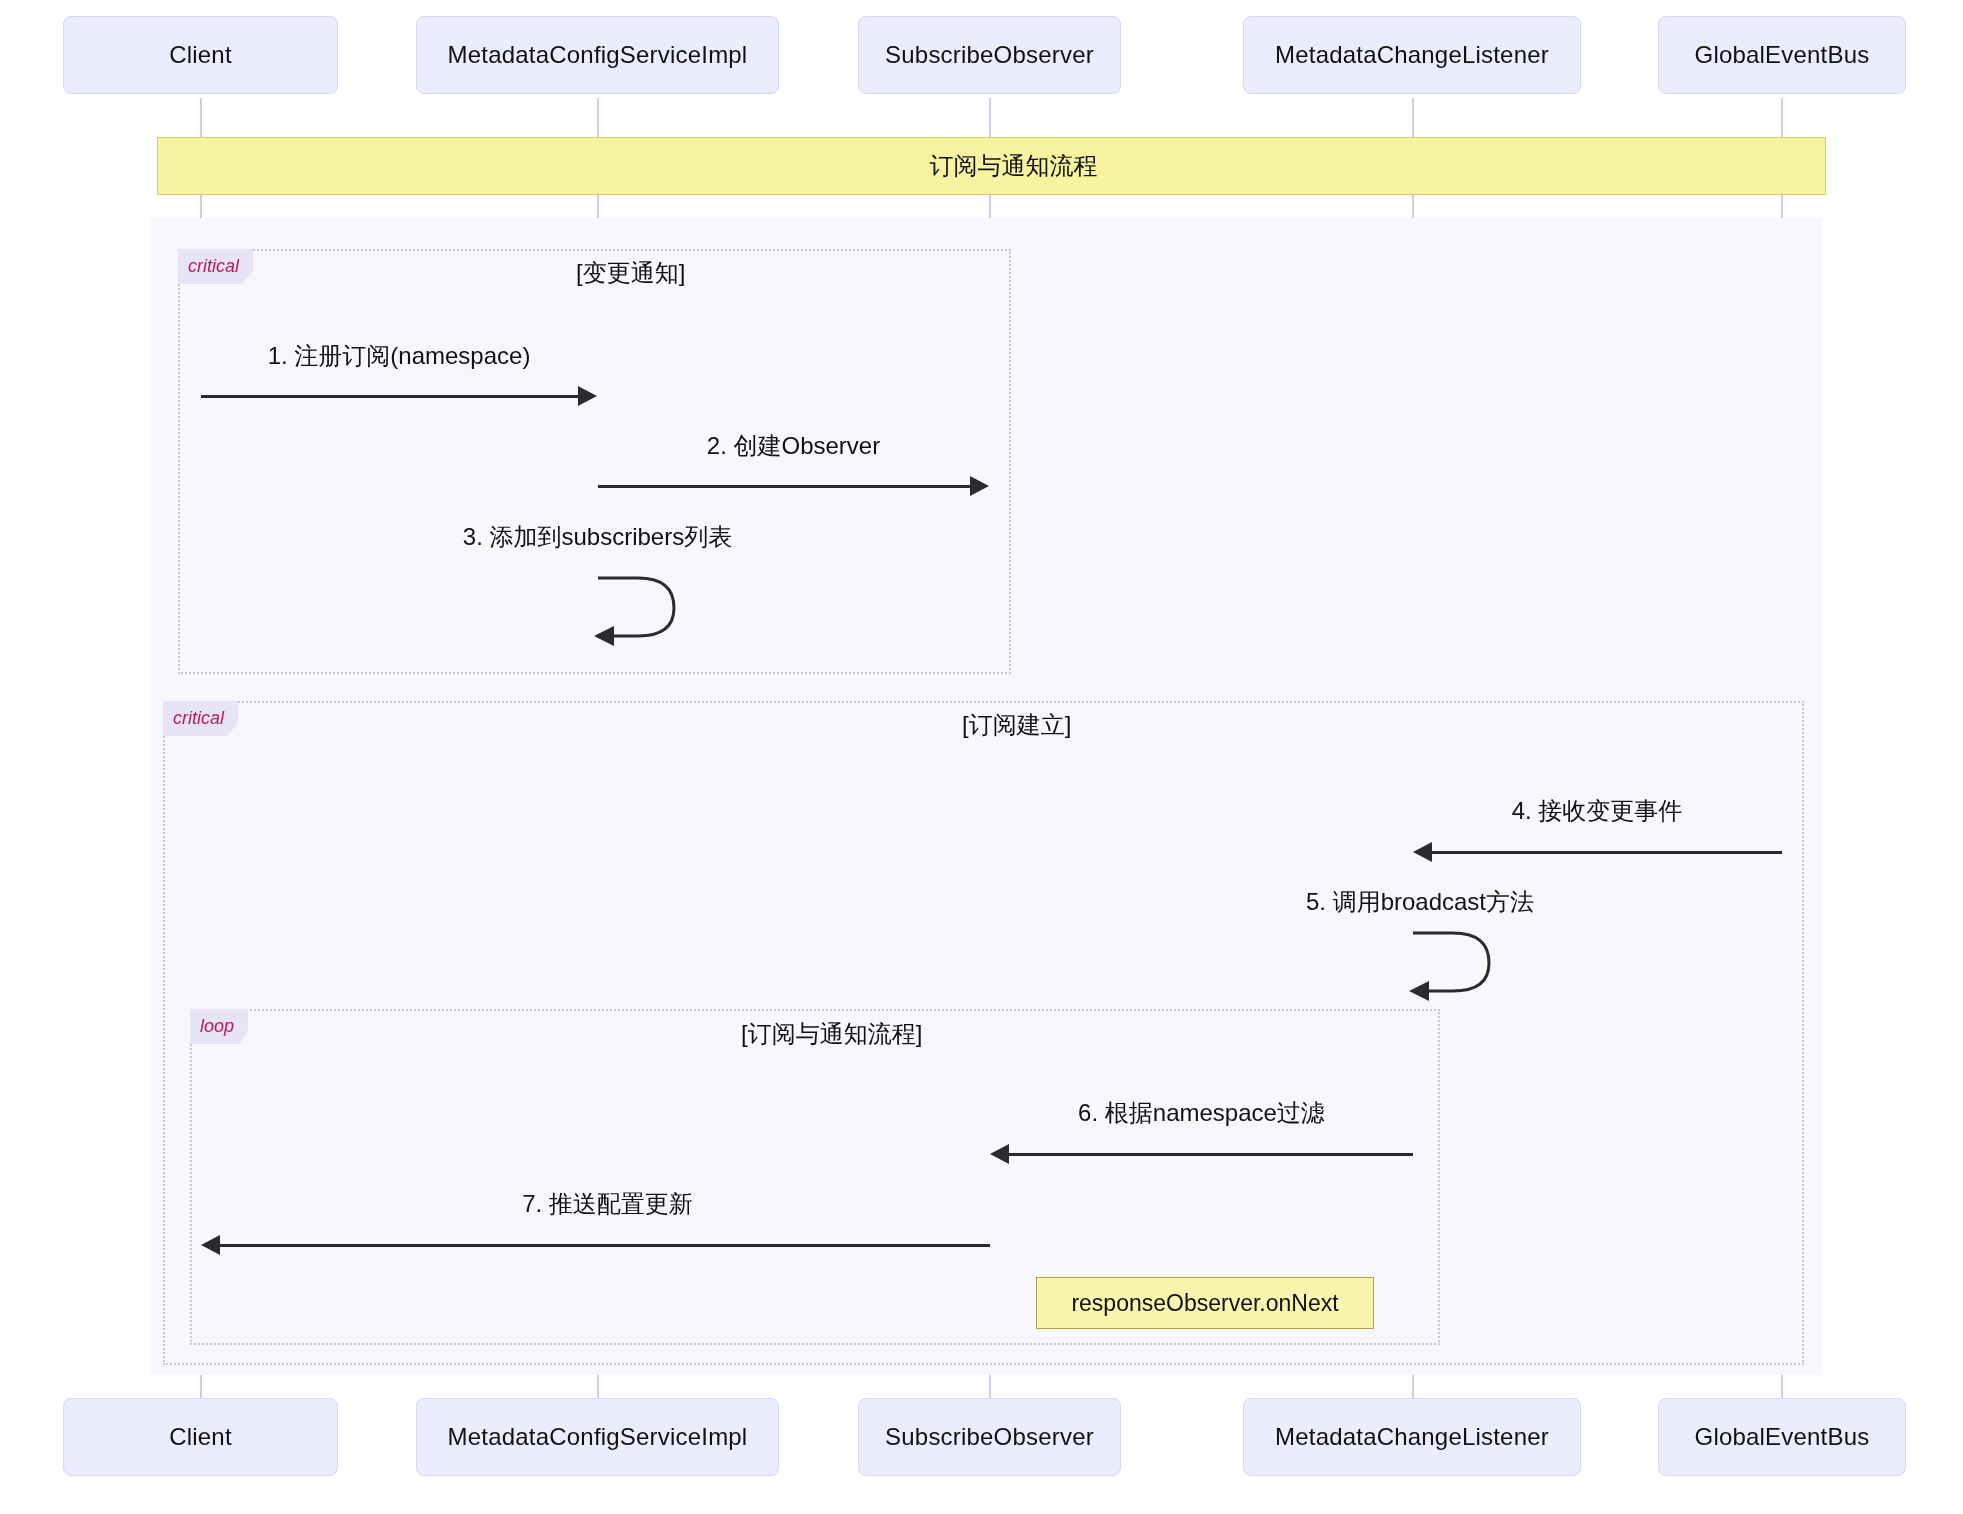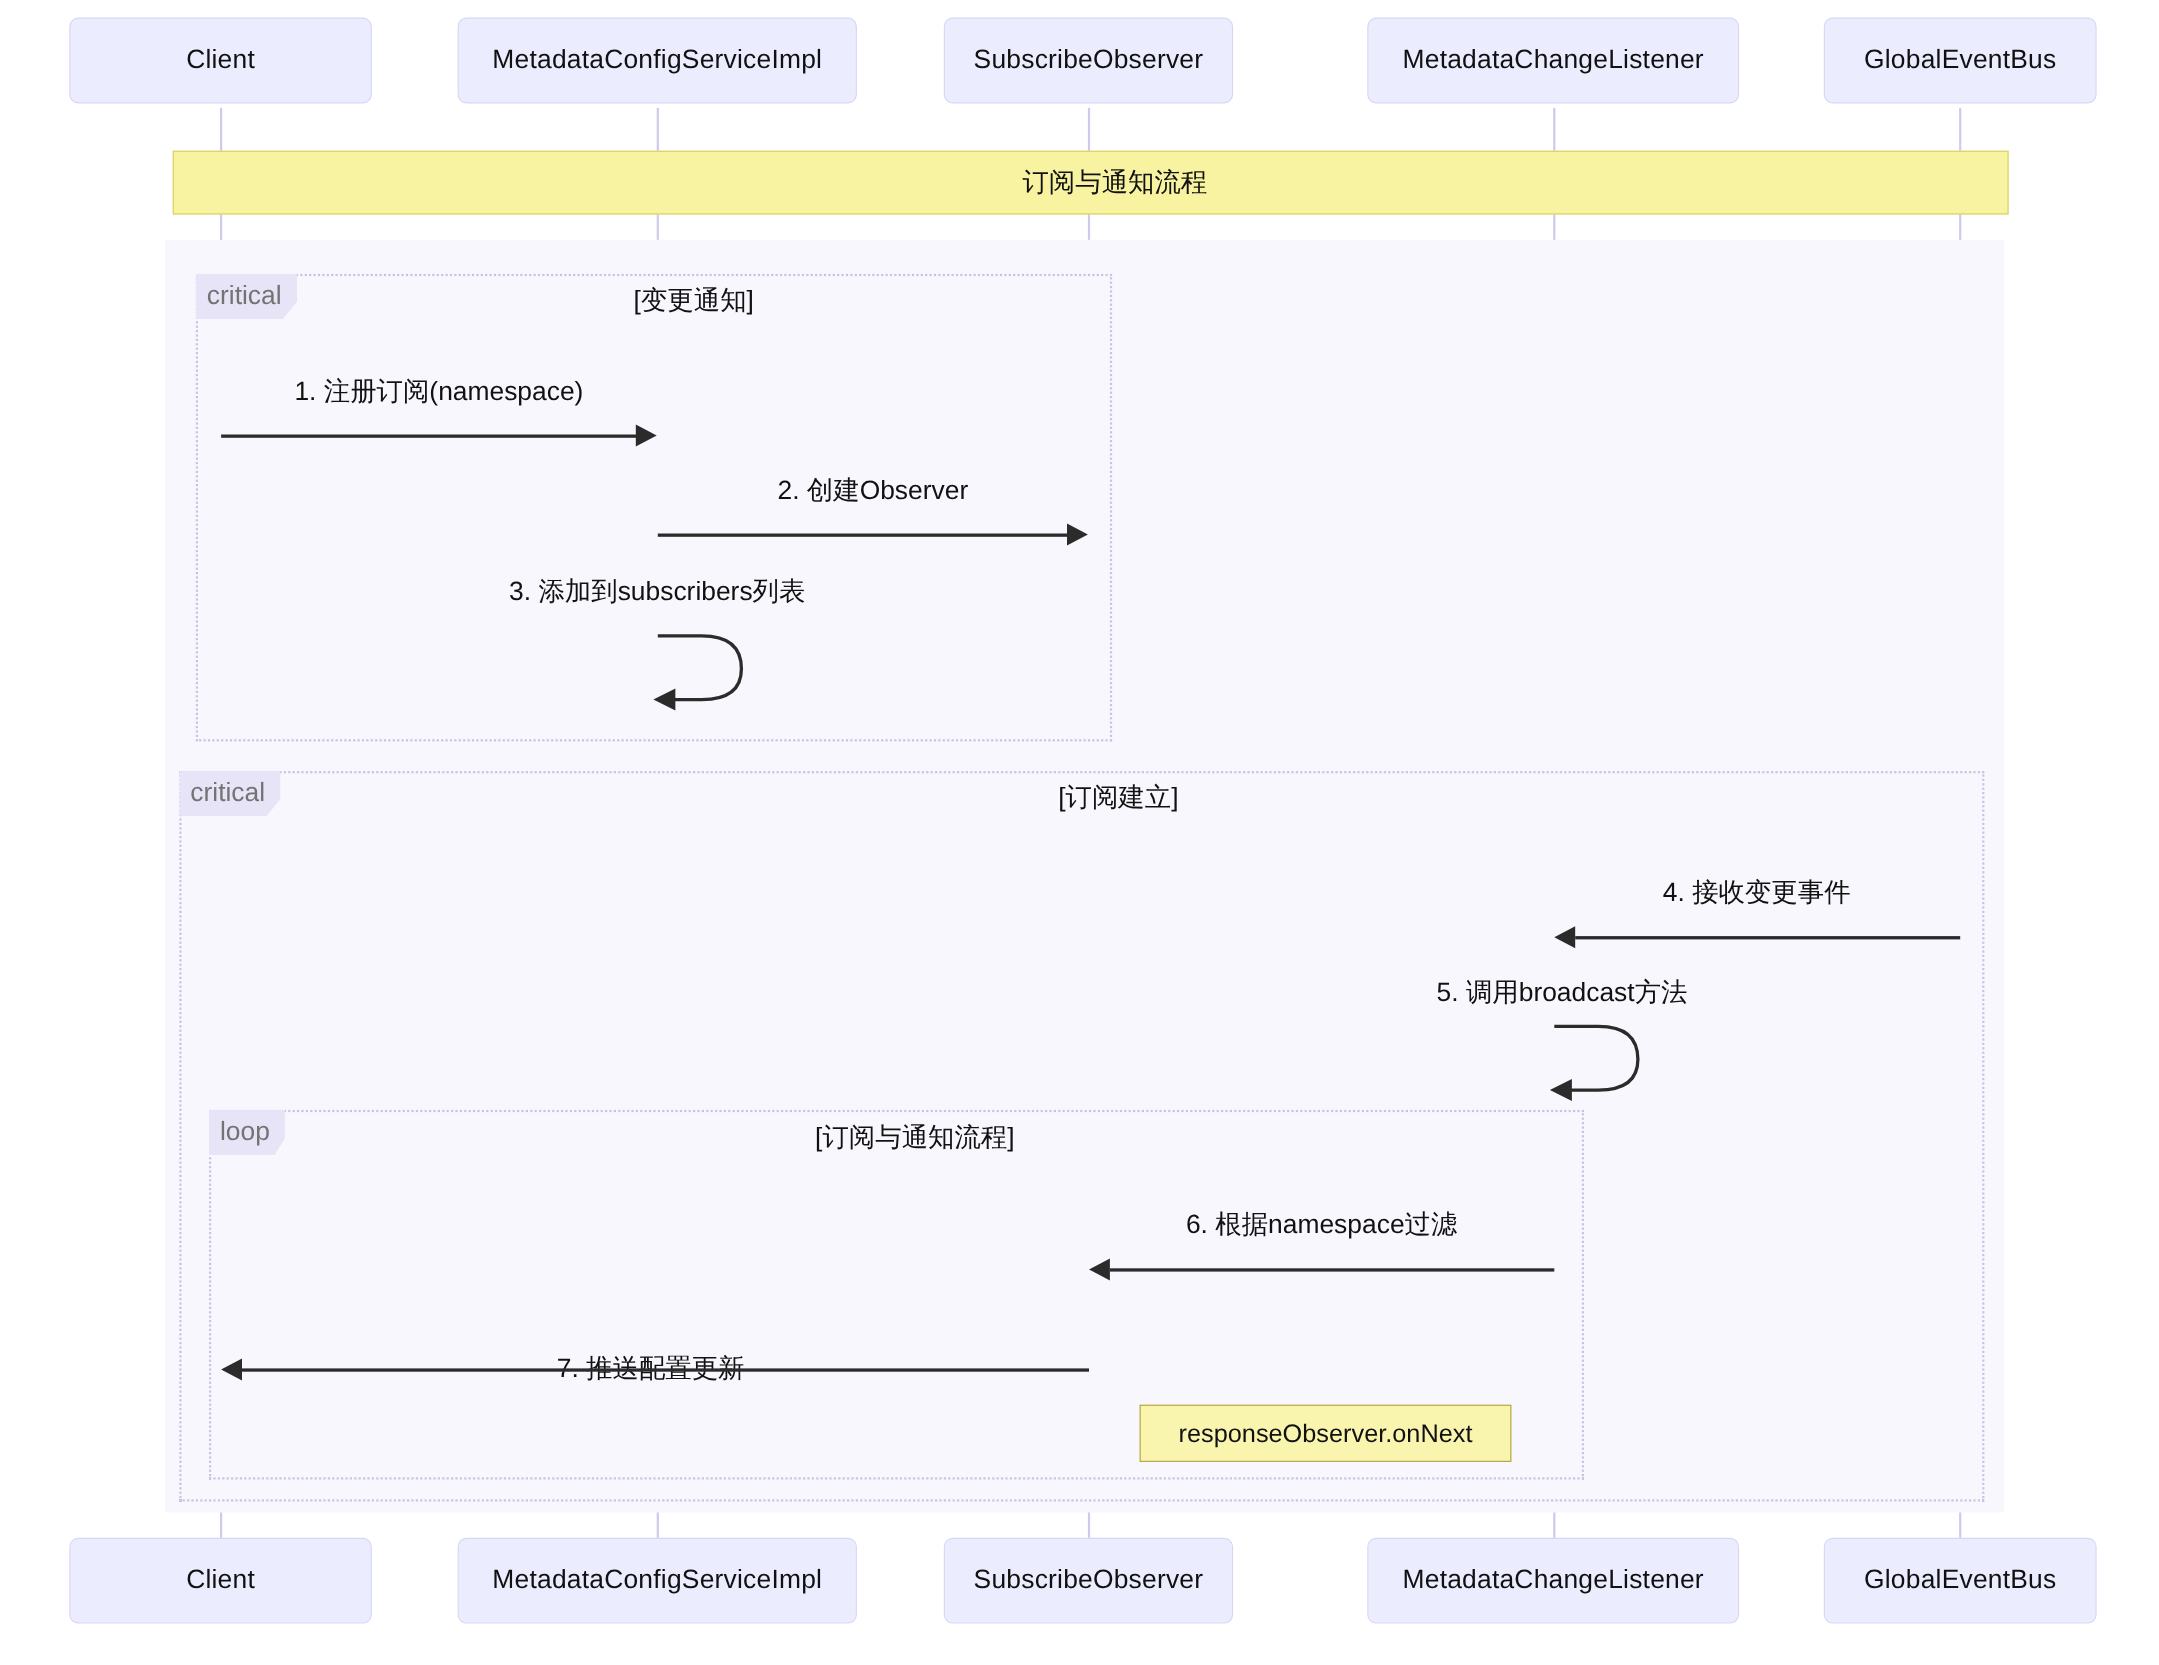--- a/index.html
+++ b/index.html
@@ -60,27 +60,28 @@
   .fragment {
     position: absolute;
     box-sizing: border-box;
     border: 2px dotted #c8c4e2;
     background: transparent;
   }
   .fragment-label {
     position: absolute;
     box-sizing: border-box;
     background: #e6e4f6;
-    color: #737373;
-    font-size: 24px;
+    color: #be185d;
+    font-size: 18px;
     line-height: 1;
     padding: 8px 14px 9px 10px;
     
     clip-path: polygon(0 0, 100% 0, 100% 62%, 86% 100%, 0 100%);
     white-space: nowrap;
+    font-style: italic;
   }
   .fragment-cond {
     position: absolute;
     font-size: 24px;
     color: #111111;
     white-space: nowrap;
   }
   
   .msg-label {
     position: absolute;
@@ -217,21 +218,21 @@
   <div class="fragment-cond" style="left:741px; top:1018px;">
     <span>[订阅与通知流程]</span>
   </div>
 
   <div class="msg-label" style="left:990px; top:1097px; width:423px;">
     <span>6. 根据namespace过滤</span>
   </div>
   <div class="msg-line" style="left:1009px; top:1153px; width:404px;"></div>
   <div class="arrowhead left" style="left:990px; top:1144px;"></div>
 
-  <div class="msg-label" style="left:197px; top:1188px; width:789px;margin-top:40px;">
+  <div class="msg-label" style="left:213px; top:1188px; width:789px;">
     <span>7. 推送配置更新</span>
   </div>
   <div class="msg-line" style="left:220px; top:1244px; width:770px;"></div>
   <div class="arrowhead left" style="left:201px; top:1235px;"></div>
 
   <div class="note" style="left:1036px; top:1277px; width:338px; height:52px;">
     <span>responseObserver.onNext</span>
   </div>
 
   <div class="participant" style="left:63px; top:1398px; width:275px; height:78px;">

